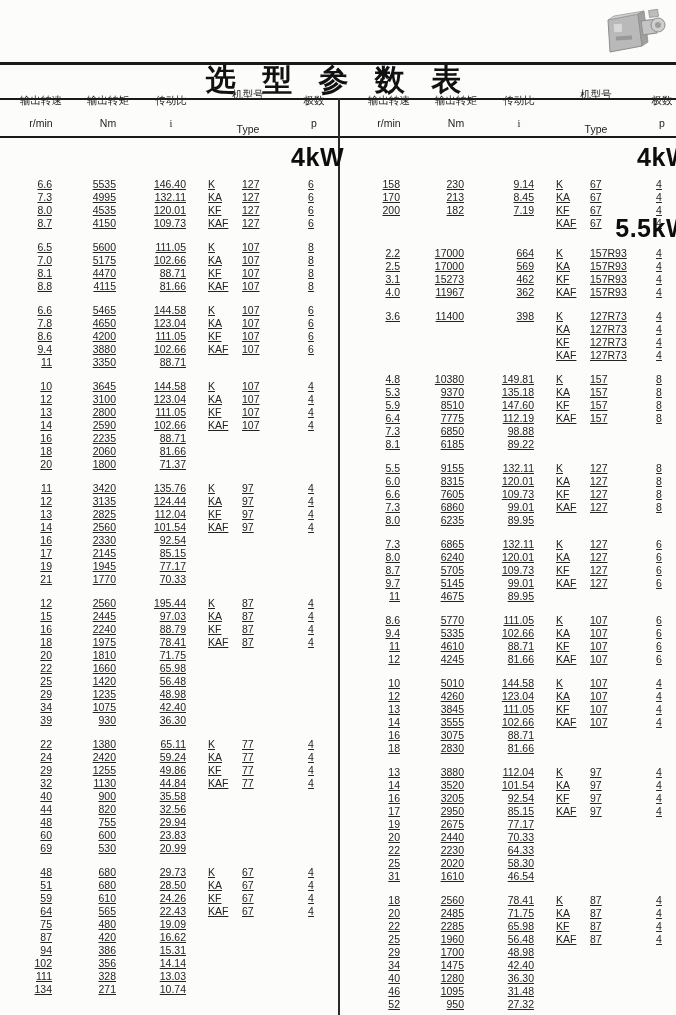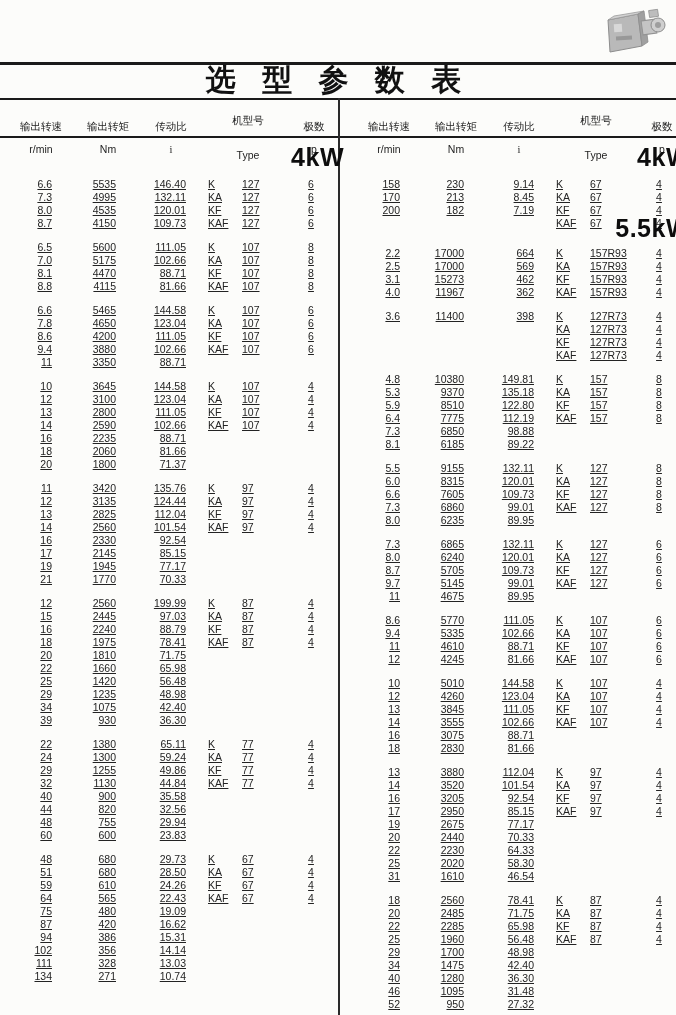--- a/index.html
+++ b/index.html
@@ -17,21 +17,21 @@
   .vdivider{position:absolute;left:338px;top:98px;width:2px;height:917px;background:#2a2a2a;}
   
   .title{
     position:absolute;top:62px;left:0;width:676px;height:36px;
     text-align:center;font-size:30px;font-weight:bold;letter-spacing:9px;
     color:#111;line-height:36px;
   }
   
   .photo{position:absolute;top:6px;left:594px;width:74px;height:54px;}
   
-  .thead{position:absolute;top:114px;height:48px;display:flex;}
+  .thead{position:absolute;top:88px;height:48px;display:flex;}
   .thead.lh{left:0;width:338px;padding-left:6px;}
   .thead.rh{left:340px;width:336px;padding-left:14px;}
   .thcell{display:flex;flex-direction:column;justify-content:center;text-align:center;}
   .thcell .zh{font-size:10.5px;line-height:13px;}
   .thcell .un{font-size:10.5px;line-height:13px;margin-top:10px;}
   .thw1{width:70px;}.thw2{width:64px;}.thw3{width:62px;font-family:Liberation Serif, serif;}.thw4{width:92px;justify-content:space-between;}.thw5{width:40px;}
   
   .col{position:absolute;top:142px;}
   .col.lh{left:0;width:338px;padding-left:6px;}
   .col.rh{left:340px;width:336px;padding-left:14px;}
@@ -156,40 +156,41 @@
         <div class="row"><span class="c sp">11</span><span class="c tq">3420</span><span class="c ra">135.76</span><span class="c tp">K</span><span class="c ts">97</span><span class="c pl">4</span></div>
         <div class="row"><span class="c sp">12</span><span class="c tq">3135</span><span class="c ra">124.44</span><span class="c tp">KA</span><span class="c ts">97</span><span class="c pl">4</span></div>
         <div class="row"><span class="c sp">13</span><span class="c tq">2825</span><span class="c ra">112.04</span><span class="c tp">KF</span><span class="c ts">97</span><span class="c pl">4</span></div>
         <div class="row"><span class="c sp">14</span><span class="c tq">2560</span><span class="c ra">101.54</span><span class="c tp">KAF</span><span class="c ts">97</span><span class="c pl">4</span></div>
         <div class="row"><span class="c sp">16</span><span class="c tq">2330</span><span class="c ra">92.54</span><span class="c tp"></span><span class="c ts"></span><span class="c pl"></span></div>
         <div class="row"><span class="c sp">17</span><span class="c tq">2145</span><span class="c ra">85.15</span><span class="c tp"></span><span class="c ts"></span><span class="c pl"></span></div>
         <div class="row"><span class="c sp">19</span><span class="c tq">1945</span><span class="c ra">77.17</span><span class="c tp"></span><span class="c ts"></span><span class="c pl"></span></div>
         <div class="row"><span class="c sp">21</span><span class="c tq">1770</span><span class="c ra">70.33</span><span class="c tp"></span><span class="c ts"></span><span class="c pl"></span></div>
       </div>
       <div class="group">
-        <div class="row"><span class="c sp">12</span><span class="c tq">2560</span><span class="c ra">199.99</span><span class="c tp">K</span><span class="c ts">87</span><span class="c pl">4</span></div>
+        <div class="row"><span class="c sp">12</span><span class="c tq">2560</span><span class="c ra">195.44</span><span class="c tp">K</span><span class="c ts">87</span><span class="c pl">4</span></div>
         <div class="row"><span class="c sp">15</span><span class="c tq">2445</span><span class="c ra">97.03</span><span class="c tp">KA</span><span class="c ts">87</span><span class="c pl">4</span></div>
         <div class="row"><span class="c sp">16</span><span class="c tq">2240</span><span class="c ra">88.79</span><span class="c tp">KF</span><span class="c ts">87</span><span class="c pl">4</span></div>
         <div class="row"><span class="c sp">18</span><span class="c tq">1975</span><span class="c ra">78.41</span><span class="c tp">KAF</span><span class="c ts">87</span><span class="c pl">4</span></div>
         <div class="row"><span class="c sp">20</span><span class="c tq">1810</span><span class="c ra">71.75</span><span class="c tp"></span><span class="c ts"></span><span class="c pl"></span></div>
         <div class="row"><span class="c sp">22</span><span class="c tq">1660</span><span class="c ra">65.98</span><span class="c tp"></span><span class="c ts"></span><span class="c pl"></span></div>
         <div class="row"><span class="c sp">25</span><span class="c tq">1420</span><span class="c ra">56.48</span><span class="c tp"></span><span class="c ts"></span><span class="c pl"></span></div>
         <div class="row"><span class="c sp">29</span><span class="c tq">1235</span><span class="c ra">48.98</span><span class="c tp"></span><span class="c ts"></span><span class="c pl"></span></div>
         <div class="row"><span class="c sp">34</span><span class="c tq">1075</span><span class="c ra">42.40</span><span class="c tp"></span><span class="c ts"></span><span class="c pl"></span></div>
         <div class="row"><span class="c sp">39</span><span class="c tq">930</span><span class="c ra">36.30</span><span class="c tp"></span><span class="c ts"></span><span class="c pl"></span></div>
       </div>
       <div class="group">
         <div class="row"><span class="c sp">22</span><span class="c tq">1380</span><span class="c ra">65.11</span><span class="c tp">K</span><span class="c ts">77</span><span class="c pl">4</span></div>
-        <div class="row"><span class="c sp">24</span><span class="c tq">1300</span><span class="c ra">59.24</span><span class="c tp">KA</span><span class="c ts">77</span><span class="c pl">4</span></div>
+        <div class="row"><span class="c sp">24</span><span class="c tq">2420</span><span class="c ra">59.24</span><span class="c tp">KA</span><span class="c ts">77</span><span class="c pl">4</span></div>
         <div class="row"><span class="c sp">29</span><span class="c tq">1255</span><span class="c ra">49.86</span><span class="c tp">KF</span><span class="c ts">77</span><span class="c pl">4</span></div>
         <div class="row"><span class="c sp">32</span><span class="c tq">1130</span><span class="c ra">44.84</span><span class="c tp">KAF</span><span class="c ts">77</span><span class="c pl">4</span></div>
         <div class="row"><span class="c sp">40</span><span class="c tq">900</span><span class="c ra">35.58</span><span class="c tp"></span><span class="c ts"></span><span class="c pl"></span></div>
         <div class="row"><span class="c sp">44</span><span class="c tq">820</span><span class="c ra">32.56</span><span class="c tp"></span><span class="c ts"></span><span class="c pl"></span></div>
         <div class="row"><span class="c sp">48</span><span class="c tq">755</span><span class="c ra">29.94</span><span class="c tp"></span><span class="c ts"></span><span class="c pl"></span></div>
         <div class="row"><span class="c sp">60</span><span class="c tq">600</span><span class="c ra">23.83</span><span class="c tp"></span><span class="c ts"></span><span class="c pl"></span></div>
+        <div class="row"><span class="c sp">69</span><span class="c tq">530</span><span class="c ra">20.99</span><span class="c tp"></span><span class="c ts"></span><span class="c pl"></span></div>
       </div>
       <div class="group">
         <div class="row"><span class="c sp">48</span><span class="c tq">680</span><span class="c ra">29.73</span><span class="c tp">K</span><span class="c ts">67</span><span class="c pl">4</span></div>
         <div class="row"><span class="c sp">51</span><span class="c tq">680</span><span class="c ra">28.50</span><span class="c tp">KA</span><span class="c ts">67</span><span class="c pl">4</span></div>
         <div class="row"><span class="c sp">59</span><span class="c tq">610</span><span class="c ra">24.26</span><span class="c tp">KF</span><span class="c ts">67</span><span class="c pl">4</span></div>
         <div class="row"><span class="c sp">64</span><span class="c tq">565</span><span class="c ra">22.43</span><span class="c tp">KAF</span><span class="c ts">67</span><span class="c pl">4</span></div>
         <div class="row"><span class="c sp">75</span><span class="c tq">480</span><span class="c ra">19.09</span><span class="c tp"></span><span class="c ts"></span><span class="c pl"></span></div>
         <div class="row"><span class="c sp">87</span><span class="c tq">420</span><span class="c ra">16.62</span><span class="c tp"></span><span class="c ts"></span><span class="c pl"></span></div>
         <div class="row"><span class="c sp">94</span><span class="c tq">386</span><span class="c ra">15.31</span><span class="c tp"></span><span class="c ts"></span><span class="c pl"></span></div>
         <div class="row"><span class="c sp">102</span><span class="c tq">356</span><span class="c ra">14.14</span><span class="c tp"></span><span class="c ts"></span><span class="c pl"></span></div>
@@ -214,21 +215,21 @@
       </div>
       <div class="group">
         <div class="row"><span class="c sp">3.6</span><span class="c tq">11400</span><span class="c ra">398</span><span class="c tp">K</span><span class="c ts">127R73</span><span class="c pl">4</span></div>
         <div class="row"><span class="c sp"></span><span class="c tq"></span><span class="c ra"></span><span class="c tp">KA</span><span class="c ts">127R73</span><span class="c pl">4</span></div>
         <div class="row"><span class="c sp"></span><span class="c tq"></span><span class="c ra"></span><span class="c tp">KF</span><span class="c ts">127R73</span><span class="c pl">4</span></div>
         <div class="row"><span class="c sp"></span><span class="c tq"></span><span class="c ra"></span><span class="c tp">KAF</span><span class="c ts">127R73</span><span class="c pl">4</span></div>
       </div>
       <div class="group">
         <div class="row"><span class="c sp">4.8</span><span class="c tq">10380</span><span class="c ra">149.81</span><span class="c tp">K</span><span class="c ts">157</span><span class="c pl">8</span></div>
         <div class="row"><span class="c sp">5.3</span><span class="c tq">9370</span><span class="c ra">135.18</span><span class="c tp">KA</span><span class="c ts">157</span><span class="c pl">8</span></div>
-        <div class="row"><span class="c sp">5.9</span><span class="c tq">8510</span><span class="c ra">122.80</span><span class="c tp">KF</span><span class="c ts">157</span><span class="c pl">8</span></div>
+        <div class="row"><span class="c sp">5.9</span><span class="c tq">8510</span><span class="c ra">147.60</span><span class="c tp">KF</span><span class="c ts">157</span><span class="c pl">8</span></div>
         <div class="row"><span class="c sp">6.4</span><span class="c tq">7775</span><span class="c ra">112.19</span><span class="c tp">KAF</span><span class="c ts">157</span><span class="c pl">8</span></div>
         <div class="row"><span class="c sp">7.3</span><span class="c tq">6850</span><span class="c ra">98.88</span><span class="c tp"></span><span class="c ts"></span><span class="c pl"></span></div>
         <div class="row"><span class="c sp">8.1</span><span class="c tq">6185</span><span class="c ra">89.22</span><span class="c tp"></span><span class="c ts"></span><span class="c pl"></span></div>
       </div>
       <div class="group">
         <div class="row"><span class="c sp">5.5</span><span class="c tq">9155</span><span class="c ra">132.11</span><span class="c tp">K</span><span class="c ts">127</span><span class="c pl">8</span></div>
         <div class="row"><span class="c sp">6.0</span><span class="c tq">8315</span><span class="c ra">120.01</span><span class="c tp">KA</span><span class="c ts">127</span><span class="c pl">8</span></div>
         <div class="row"><span class="c sp">6.6</span><span class="c tq">7605</span><span class="c ra">109.73</span><span class="c tp">KF</span><span class="c ts">127</span><span class="c pl">8</span></div>
         <div class="row"><span class="c sp">7.3</span><span class="c tq">6860</span><span class="c ra">99.01</span><span class="c tp">KAF</span><span class="c ts">127</span><span class="c pl">8</span></div>
         <div class="row"><span class="c sp">8.0</span><span class="c tq">6235</span><span class="c ra">89.95</span><span class="c tp"></span><span class="c ts"></span><span class="c pl"></span></div>

